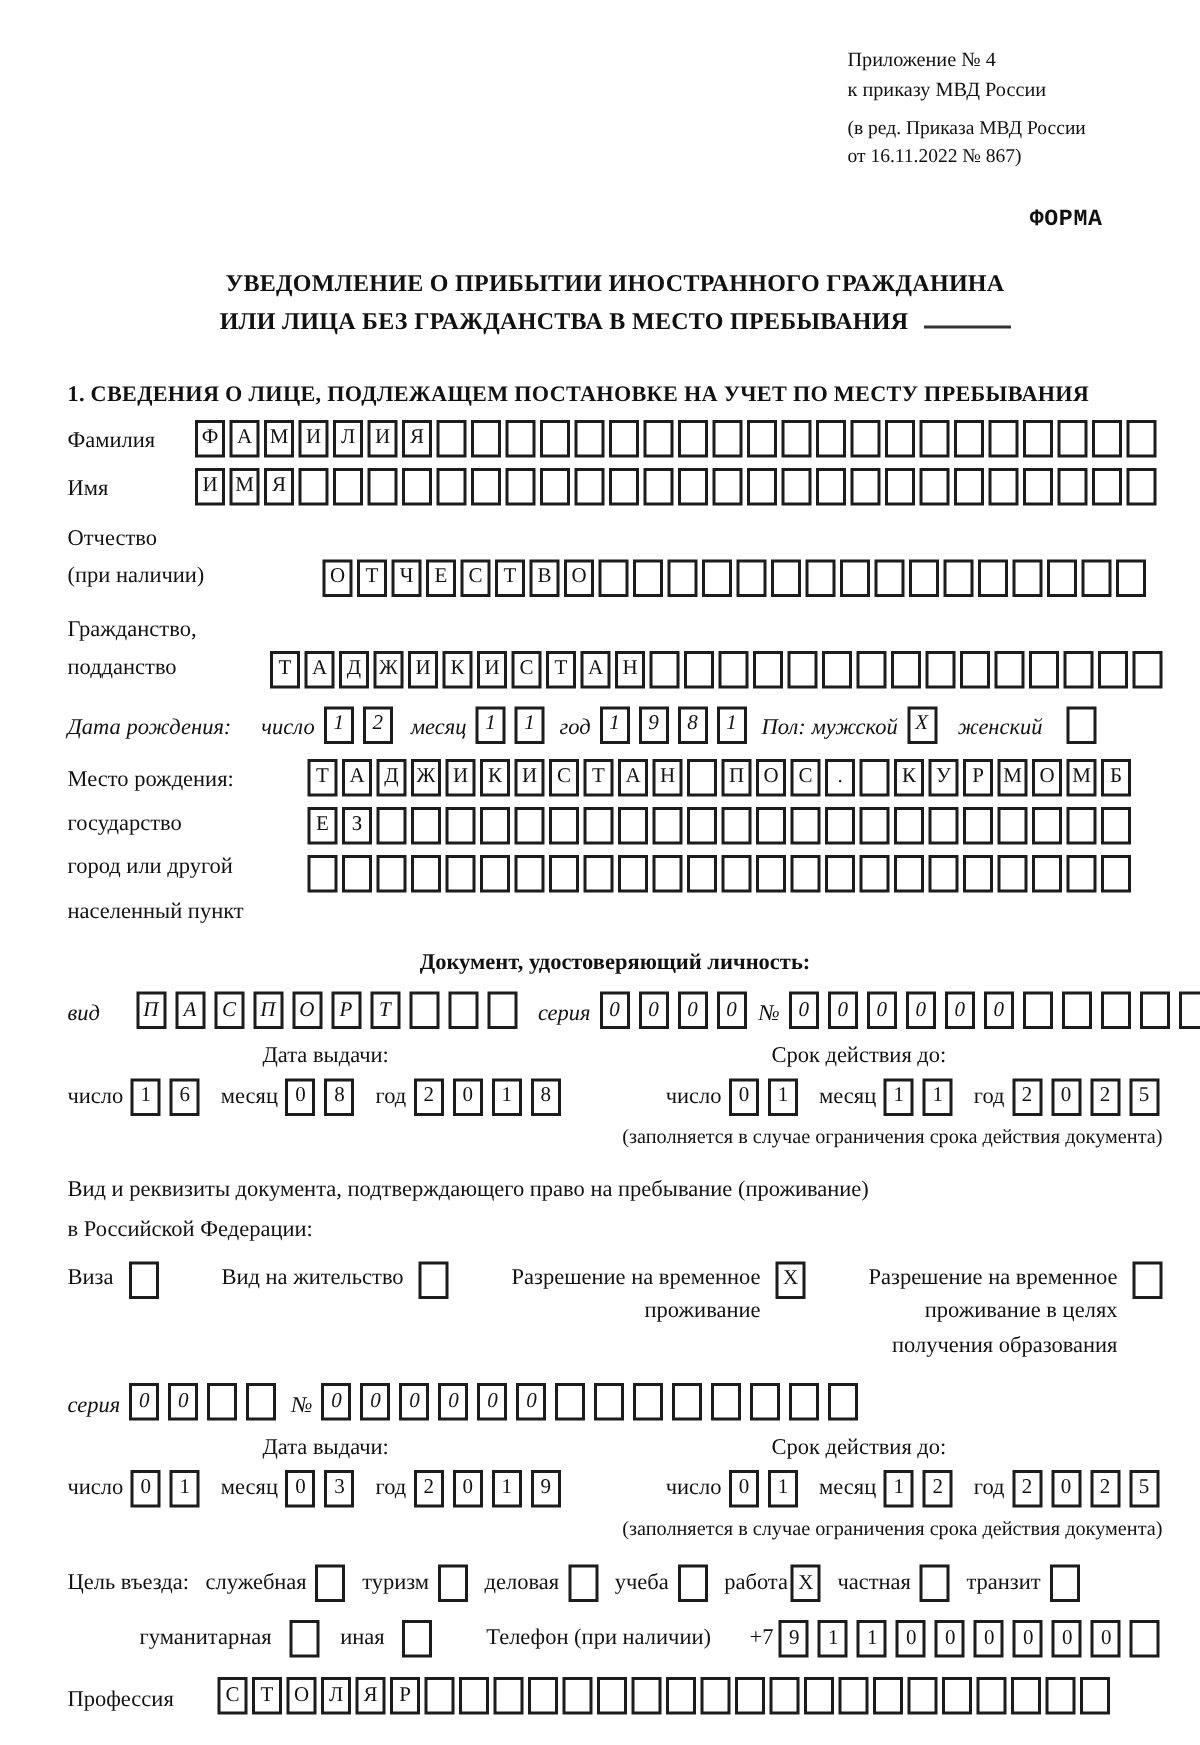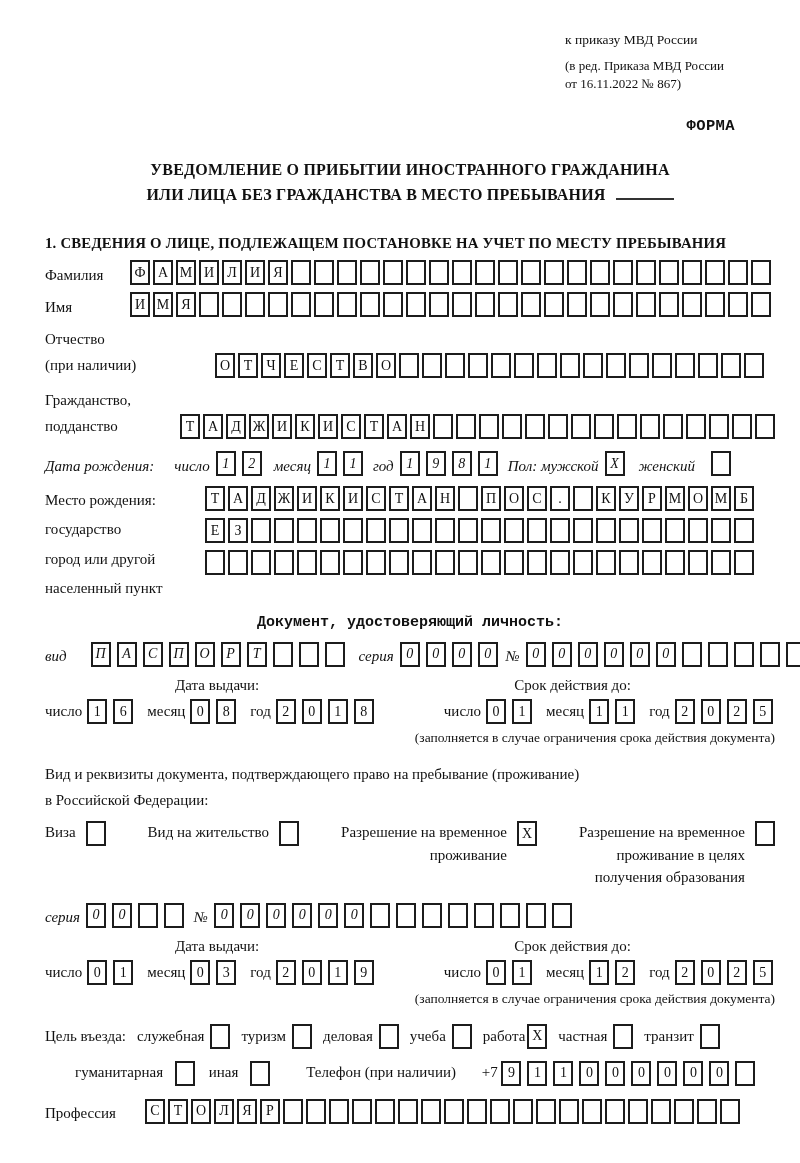--- a/index.html
+++ b/index.html
@@ -41,21 +41,21 @@
   
   .inline-row { display:flex; align-items:flex-end; margin-top:12px; flex-wrap:nowrap;font-style:italic; }
   .inline-row .lbl { margin:0 6px 0 0; }
   .inline-row .gap { width:14px; }
 
   
   .bp { display:flex; margin-top:10px; }
   .bp-labels { flex:0 0 160px; line-height:1.95; }
   .bp-rows .boxgroup { margin-bottom:7px; }
 
-  .center-b { text-align:center; font-weight:bold; font-size:15px; margin-top:10px;font-family:Liberation Mono, monospace; }
+  .center-b { text-align:center; font-weight:bold; font-size:15px; margin-top:10px; }
 
   
   .dates-headers { display:flex; margin-top:9px; }
   .dates-headers > div { font-size:15px; }
   .dh1 { margin-left:130px; }
   .dh2 { margin-left:255px; }
   .dates-line { display:flex; align-items:center; margin-top:4px; }
   .dg { display:flex; align-items:center; }
   .dg .lbl { margin-right:5px; }
   .dg .lbl2 { margin:0 5px 0 14px; }
@@ -65,28 +65,29 @@
 
   
   .opts-row { display:flex; justify-content:space-between; margin-top:8px; align-items:flex-start; }
   .opt { display:flex; align-items:flex-start; gap:10px; }
   .opt-lines { text-align:right; line-height:1.5; }
   .opt .boxgroup { margin-top:0; }
 
   
   .purpose { display:flex; align-items:center; gap:11px; margin-top:16px; flex-wrap:nowrap; }
   .purpose .item { display:inline-flex; align-items:center; gap:6px; }
-  .purpose2 { display:flex; align-items:center; gap:14px; margin-top:12px; margin-left:30px;text-align:right; }
+  .purpose2 { display:flex; align-items:center; gap:14px; margin-top:12px; margin-left:48px;text-align:right; }
 </style>
 </head>
 <body>
 
 <div class="page">
 
   <div class="appendix">
+    <div>Приложение № 4</div>
     <div>к приказу МВД России</div>
     <div class="rev">
       <div>(в ред. Приказа МВД России</div>
       <div>от 16.11.2022 № 867)</div>
     </div>
   </div>
 
   <div class="forma">ФОРМА</div>
 
   <div class="title">

